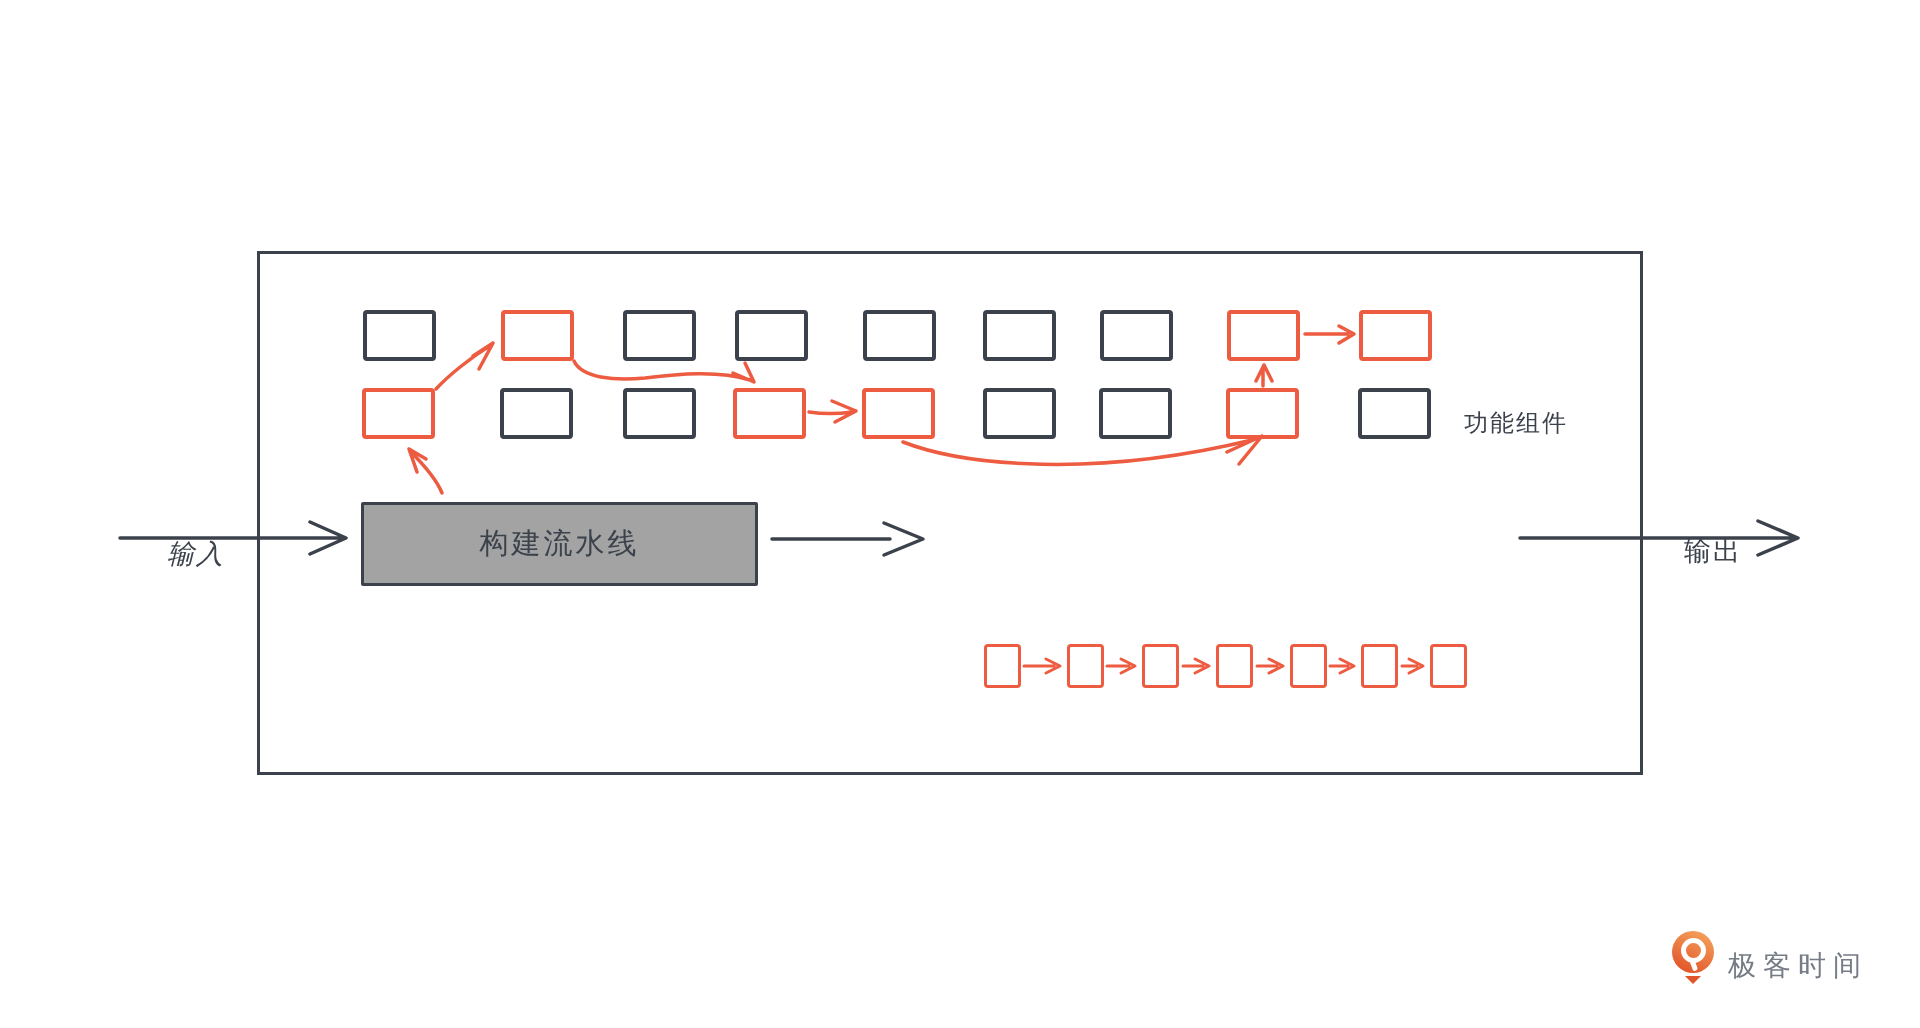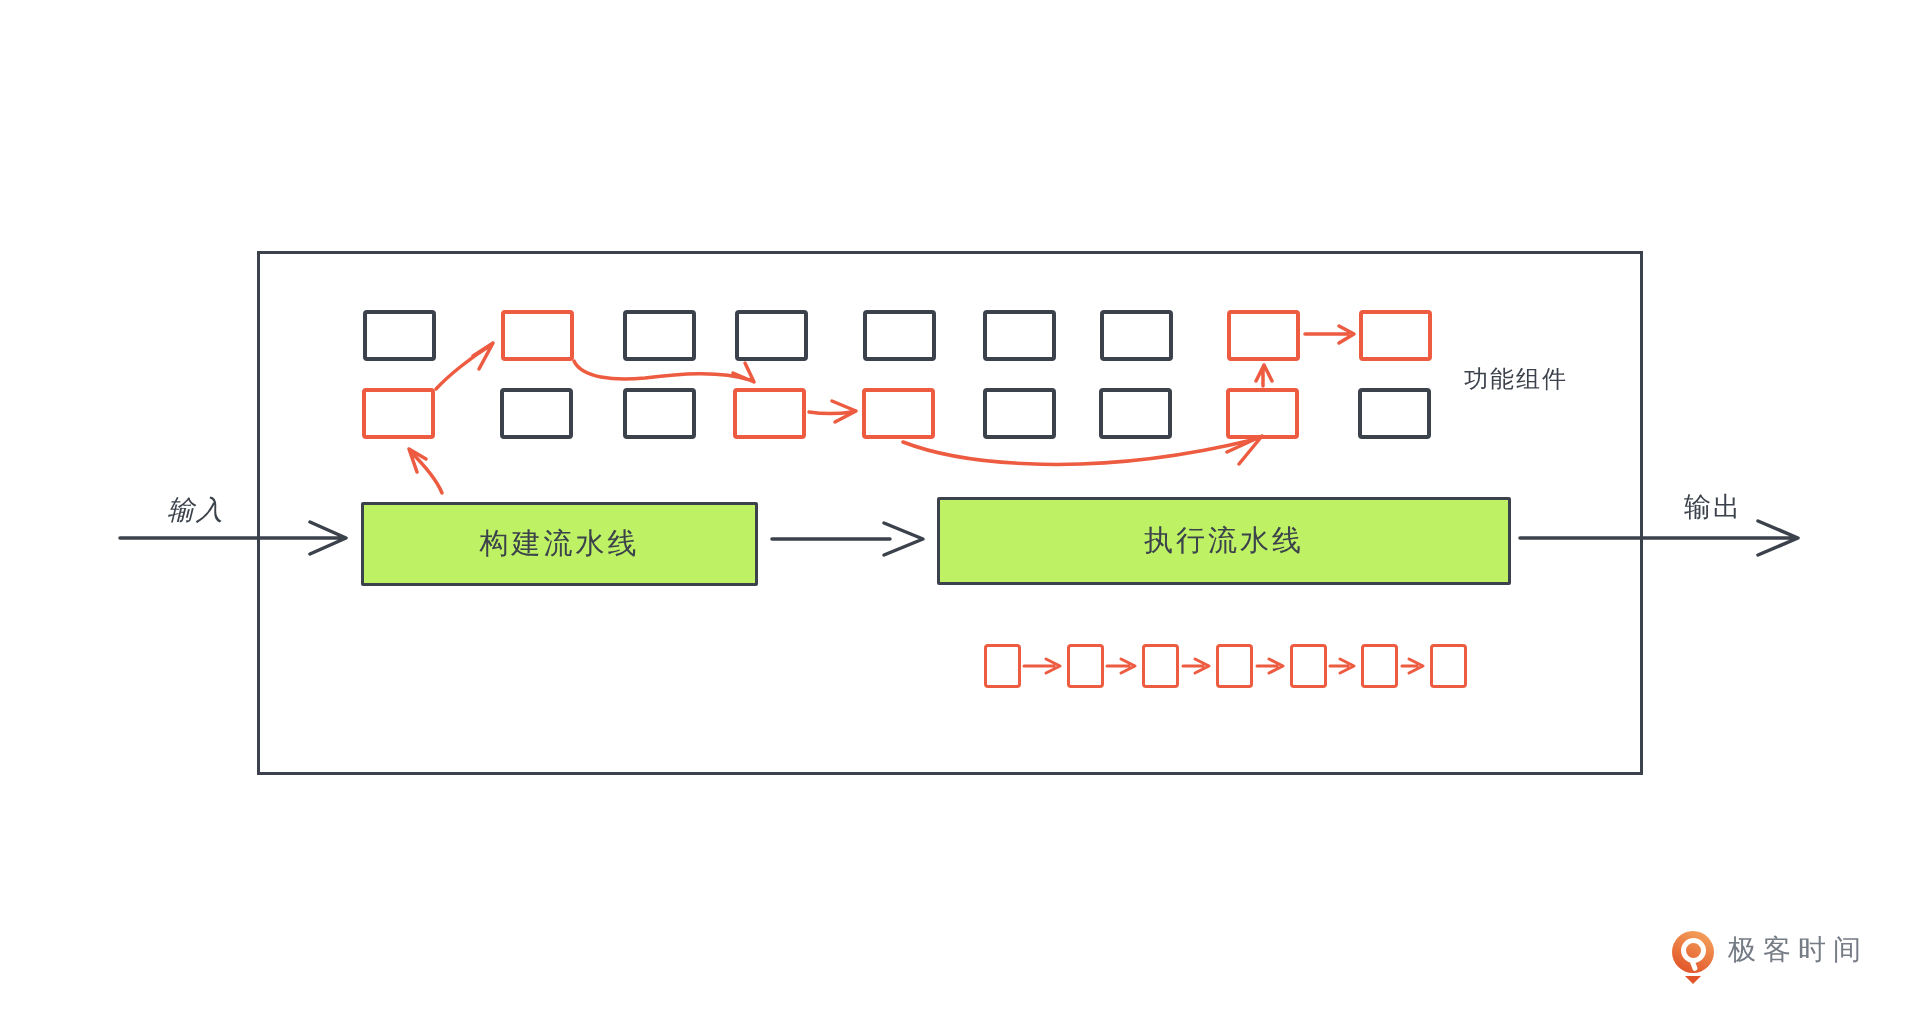--- a/index.html
+++ b/index.html
@@ -6,43 +6,43 @@
   .canvas{position:relative;width:1920px;height:1028px;background:#fff;overflow:hidden;
           font-family:"Liberation Sans","DejaVu Sans",sans-serif;}
   .outer-frame{position:absolute;left:257px;top:251px;width:1380px;height:518px;
                border:3px solid var(--dark,#3c424c);background:transparent;}
   .cbox{position:absolute;width:73px;height:51px;box-sizing:border-box;
         border:4px solid var(--dark,#3c424c);border-radius:4px;background:#fff;}
   .cbox.orange{border-color:var(--orange,#ed5b40);}
   .chain-box{position:absolute;width:37px;height:44px;box-sizing:border-box;
              border:3.5px solid var(--orange,#ed5b40);border-radius:4px;background:#fff;}
   .pipe-box{position:absolute;box-sizing:border-box;border:3px solid var(--dark,#3c424c);
-            border-radius:2px;background:#bef264;display:flex;align-items:center;justify-content:center;}
+            border-radius:2px;background:#a3a3a3;display:flex;align-items:center;justify-content:center;}
   .pipe-box span{font-size:29px;color:var(--dark,#3c424c);letter-spacing:3px;}
   .pipe-build{left:361px;top:502px;width:397px;height:84px;}
   .pipe-exec{left:937px;top:497px;width:574px;height:88px;}
-  .lbl{position:absolute;color:var(--dark,#3c424c);white-space:nowrap;}
+  .lbl{position:absolute;color:var(--dark,#3c424c);white-space:nowrap;margin-top:44px;}
   .lbl-input{left:167px;top:492px;font-size:27px;letter-spacing:2px;font-style:italic;}
   .lbl-output{left:1684px;top:489px;font-size:27px;letter-spacing:2px;text-align:right;}
   .lbl-comp{left:1464px;top:363px;font-size:24px;letter-spacing:2px;}
   svg.arrows{position:absolute;left:0;top:0;width:1920px;height:1028px;pointer-events:none;}
   .dk{stroke:var(--dark,#3c424c);stroke-width:3.5;fill:none;stroke-linecap:round;stroke-linejoin:round;}
   .og{stroke:var(--orange,#ed5b40);stroke-width:3.5;fill:none;stroke-linecap:round;stroke-linejoin:round;}
   .og-thin{stroke:var(--orange,#ed5b40);stroke-width:3;fill:none;stroke-linecap:round;stroke-linejoin:round;}
   .logo{position:absolute;left:1672px;top:931px;display:flex;align-items:flex-start;}
   .logo-icon{position:relative;width:44px;height:52px;}
   .logo-disc{position:absolute;left:0;top:0;width:42px;height:42px;border-radius:50%;
              background:linear-gradient(205deg,var(--logo-orange-top,#f3a05b) 10%,var(--logo-orange-bottom,#e25429) 90%);}
   .logo-ring{position:absolute;left:9px;top:7px;width:15px;height:15px;border:5px solid #fff;border-radius:50%;}
   .logo-qtail{position:absolute;left:19px;top:27px;width:5px;height:13px;background:#fff;
               border-radius:2px;transform:rotate(-20deg);}
   .logo-pin{position:absolute;left:13px;top:45px;width:0;height:0;
             border-left:8px solid transparent;border-right:8px solid transparent;
             border-top:8px solid var(--logo-orange-bottom,#e25429);}
-  .logo-text{margin-left:12px;margin-top:0;font-size:28px;letter-spacing:7px;
+  .logo-text{margin-left:12px;margin-top:16px;font-size:28px;letter-spacing:7px;
              color:var(--logo-text,#757c85);white-space:nowrap;font-family:Liberation Serif, serif;}
 </style>
 </head>
 <body>
 
 <div class="canvas">
 
   <div class="outer-frame"></div>
 
   <div id="grid-layer">
@@ -61,23 +61,20 @@
       <div class="cbox orange" style="left: 733px; top: 388px; width: 73px; height: 51px;"></div>
       <div class="cbox orange" style="left: 862px; top: 388px; width: 73px; height: 51px;"></div>
       <div class="cbox" style="left: 983px; top: 388px; width: 73px; height: 51px;"></div>
       <div class="cbox" style="left: 1099px; top: 388px; width: 73px; height: 51px;"></div>
       <div class="cbox orange" style="left: 1226px; top: 388px; width: 73px; height: 51px;"></div>
       <div class="cbox" style="left: 1358px; top: 388px; width: 73px; height: 51px;"></div>
     </div>
 
   <div class="pipe-box pipe-build">
     <span>构建流水线</span>
-  </div>
-  <div class="pipe-box pipe-exec">
-    <span>执行流水线</span>
   </div>
 
   <div id="chain-layer">
       <div class="chain-box" style="left: 984px; top: 644px; width: 37px; height: 44px;"></div>
       <div class="chain-box" style="left: 1067px; top: 644px; width: 37px; height: 44px;"></div>
       <div class="chain-box" style="left: 1142px; top: 644px; width: 37px; height: 44px;"></div>
       <div class="chain-box" style="left: 1216px; top: 644px; width: 37px; height: 44px;"></div>
       <div class="chain-box" style="left: 1290px; top: 644px; width: 37px; height: 44px;"></div>
       <div class="chain-box" style="left: 1361px; top: 644px; width: 37px; height: 44px;"></div>
       <div class="chain-box" style="left: 1430px; top: 644px; width: 37px; height: 44px;"></div>

